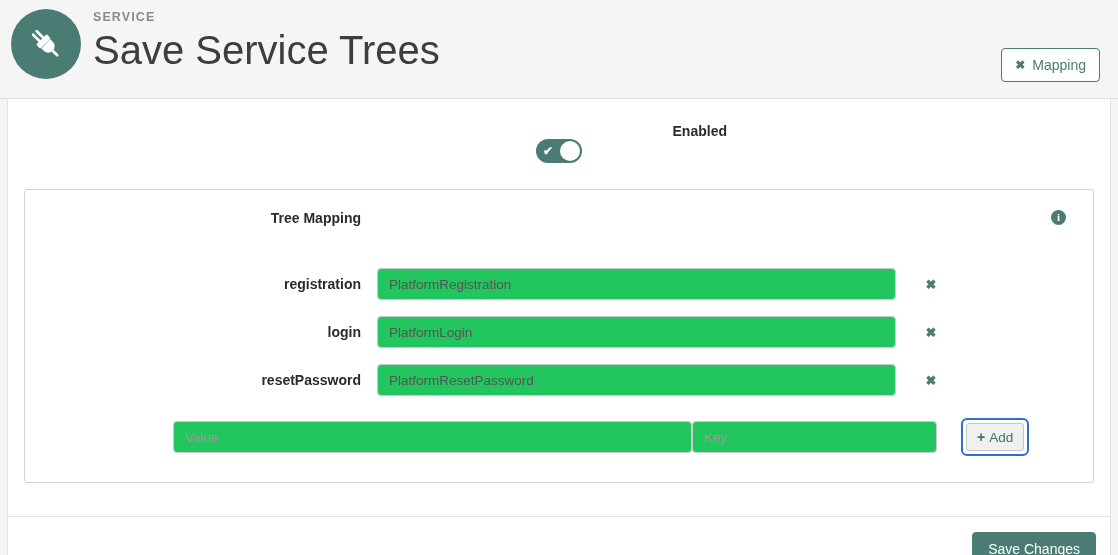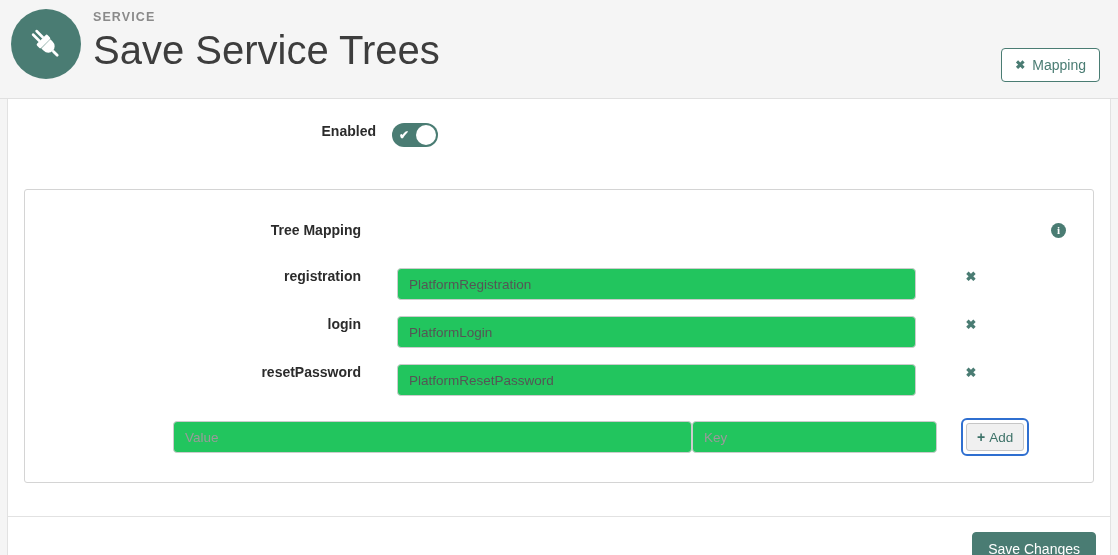--- a/index.html
+++ b/index.html
@@ -88,20 +88,22 @@
     border-radius: 0 0 4px 4px;
     box-sizing: border-box;
   }
   .card-body {
     padding: 24px 16px 0 16px;
   }
 
   
   .form-row {
     display: flex;
+    align-items: center;
+    flex-direction: column;
   }
   .row-label {
     width: 368px;
     text-align: right;
     padding-right: 16px;
     font-size: 14px;
     font-weight: bold;
     color: #2b2b2b;
     box-sizing: border-box;
   }
@@ -139,21 +141,21 @@
   .fieldset {
     margin: 22px 0 0 0;
     border: 1px solid #d4d4d4;
     border-radius: 3px;
     padding: 20px 0 26px 0;
     position: relative;
     box-sizing: border-box;
   }
   .fieldset-head {
     display: flex;
-    align-items: flex-end;
+    align-items: flex-start;
     height: 28px;
   }
   .fieldset-head .row-label { width: 352px; }
   .info-icon {
     position: absolute;
     right: 27px;
     width: 15px;
     height: 15px;
     border-radius: 50%;
     background: #4a7c73;
@@ -164,22 +166,22 @@
     display: flex;
     align-items: center;
     justify-content: center;
     line-height: 1;
     cursor: pointer;
   }
 
   .mapping-rows { margin-top: 30px; }
   .mapping-row {
     display: flex;
+    align-items: center;
     margin-bottom: 16px;
-    gap: 20px;
   }
   .mapping-row .row-label { width: 352px; }
 
   .text-input {
     height: 32px;
     border: 1px solid #cccccc;
     border-radius: 4px;
     background: #22c55e;
     font-size: 13.5px;
     font-family: "Liberation Sans", sans-serif;

